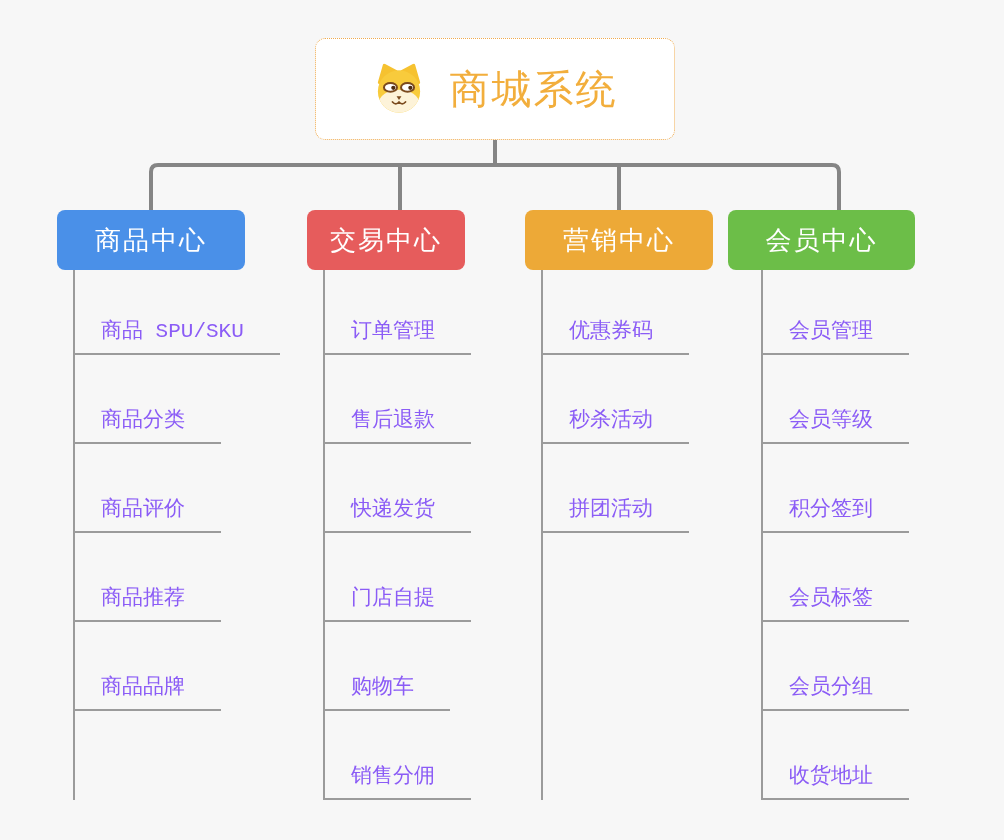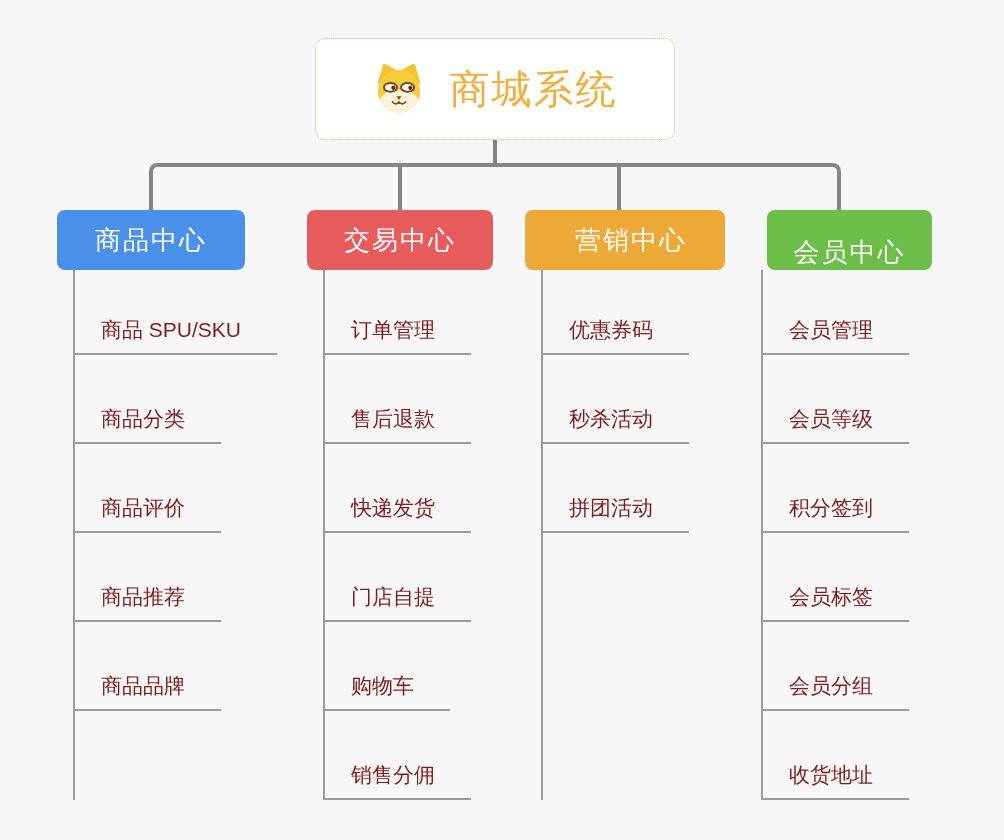--- a/index.html
+++ b/index.html
@@ -48,23 +48,23 @@
     display: flex;
     align-items: center;
     justify-content: center;
     color: #ffffff;
     font-size: 26px;
     letter-spacing: 2px;
     white-space: nowrap;
     cursor: pointer;
   }
   .branch-box.b0 { left: 57px;  width: 188px; }
-  .branch-box.b1 { left: 307px; width: 186px; }
+  .branch-box.b1 { left: 307px; width: 158px; }
   .branch-box.b2 { left: 525px; width: 188px; }
-  .branch-box.b3 { left: 767px; width: 165px; align-items: flex-end; }
+  .branch-box.b3 { left: 728px; width: 187px; }
   
   .branch-line {
     position: absolute;
     top: 270px;
     width: 2px;
     height: 530px;
   }
   .branch-line.c0 { left: 73px; }
   .branch-line.c1 { left: 323px; }
   .branch-line.c2 { left: 541px; }
@@ -80,23 +80,24 @@
   .tree-item {
     height: 89px;
     display: flex;
     align-items: flex-end;
   }
   .tree-item > span {
     display: inline-block;
     padding: 0 36px 9px 28px;
     border-bottom: 2px solid #9b9b9b;
     font-size: 21px;
-    color: #7f1d1d;
+    color: #8b5cf6;
     white-space: nowrap;
     cursor: pointer;
+    font-family: Liberation Mono, monospace;
   }
 </style>
 </head>
 <body>
 
 <div class="canvas" style="background: rgb(247, 247, 247);">
 
   <svg class="connectors">
     <g fill="none" stroke-width="4" style="stroke: rgb(133, 133, 133);">
       <path d="M495 140 L495 165"></path>
@@ -165,21 +166,21 @@
         <span>门店自提</span>
       </div>
     <div class="tree-item">
         <span>购物车</span>
       </div>
     <div class="tree-item">
         <span>销售分佣</span>
       </div>
   </div>
 
-  <div class="branch-box b2" style="background: rgb(237, 169, 55); padding-left: 12px;">
+  <div class="branch-box b2" style="background: rgb(237, 169, 55);">
     <span>营销中心</span>
   </div>
   <div class="branch-line c2" style="background: rgb(155, 155, 155);"></div>
   <div class="items-col c2">
     <div class="tree-item">
         <span>优惠券码</span>
       </div>
     <div class="tree-item">
         <span>秒杀活动</span>
       </div>

